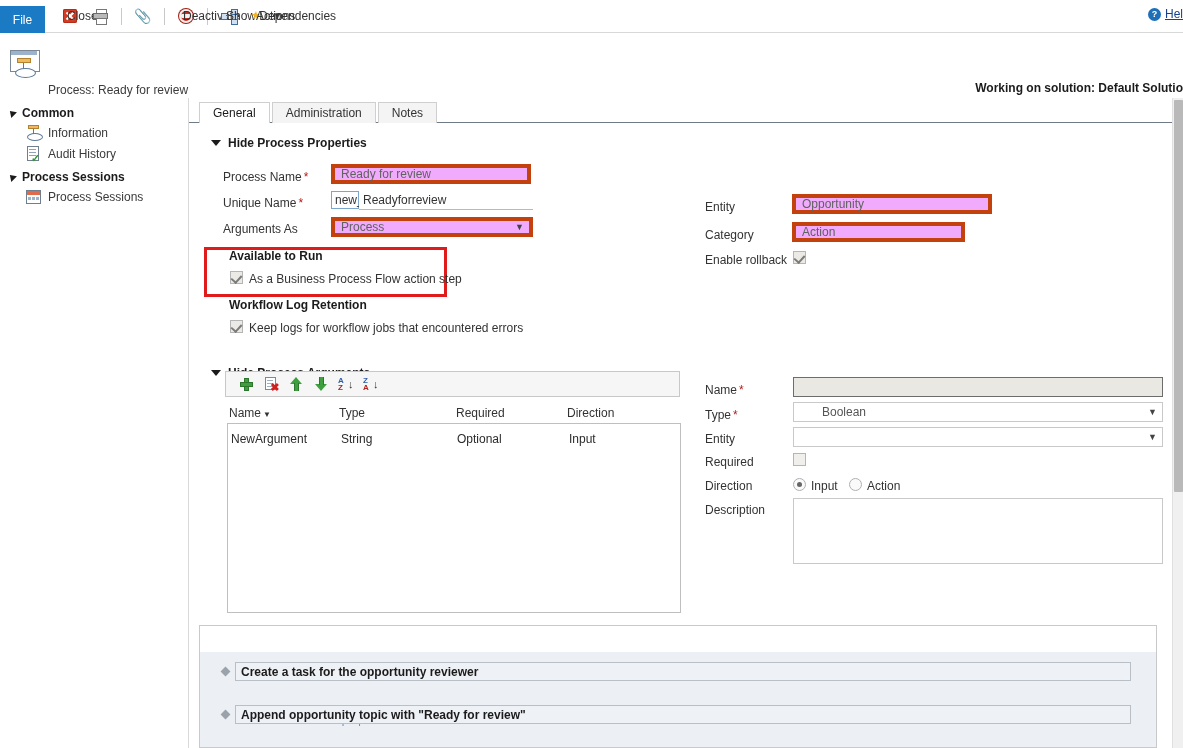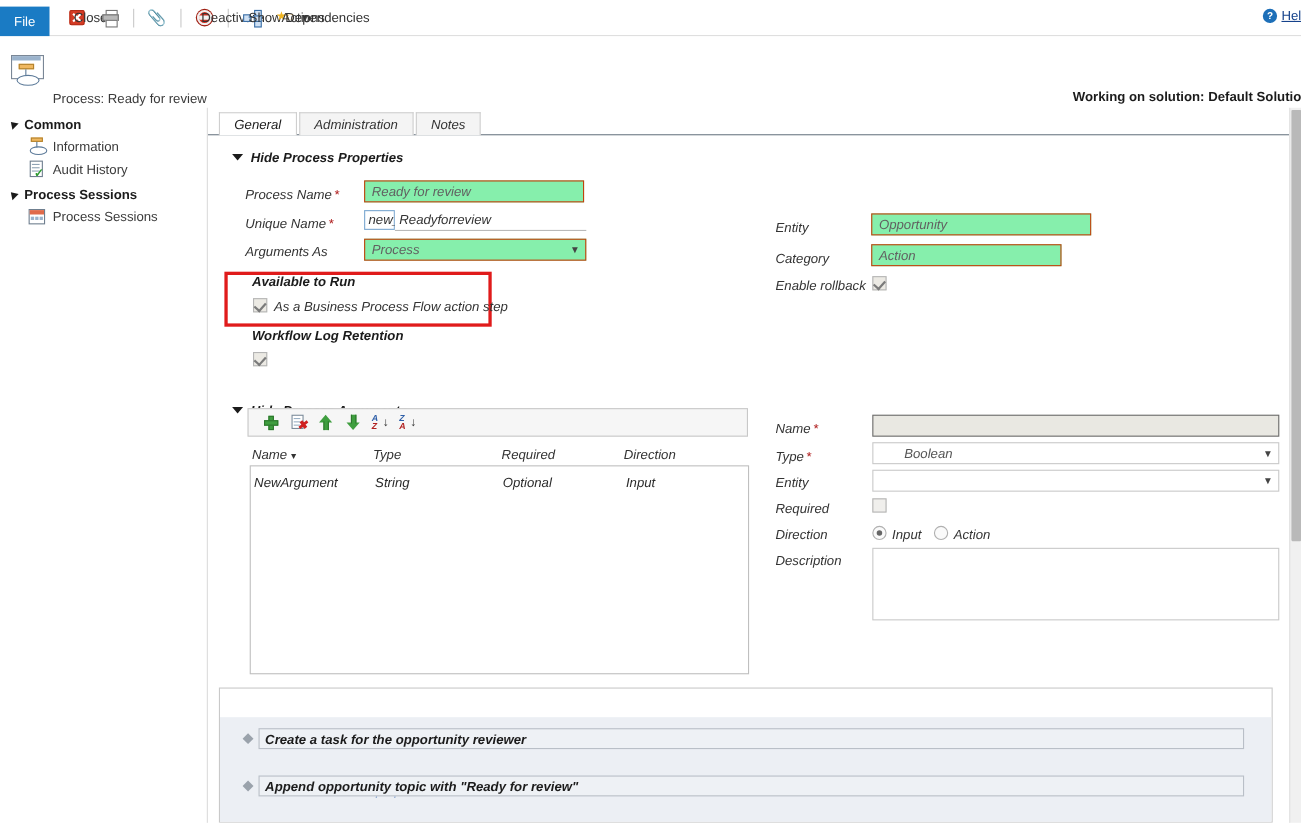--- a/index.html
+++ b/index.html
@@ -99,37 +99,37 @@
   .nico-audit .l1,.nico-audit .l2,.nico-audit .l3{position:absolute;left:4px;width:7px;height:1px;background:#8fa3b5;}
   .nico-audit .l1{top:3px;}.nico-audit .l2{top:6px;}.nico-audit .l3{top:9px;}
   .nico-audit .chk{position:absolute;left:6px;top:7px;color:#2e9b32;font-size:11px;line-height:11px;font-weight:bold;}
 
   .nico-sess .fr{position:absolute;left:1px;top:1px;width:15px;height:14px;border:1px solid #6f7f8f;background:#fff;box-sizing:border-box;}
   .nico-sess .hd{position:absolute;left:2px;top:2px;width:13px;height:4px;background:#e06a4a;}
   .nico-sess .c1,.nico-sess .c2,.nico-sess .c3{position:absolute;width:3px;height:3px;background:#9bb3cc;}
   .nico-sess .c1{left:3px;top:8px;}.nico-sess .c2{left:7px;top:8px;}.nico-sess .c3{left:11px;top:8px;}
 
   
-  .main{position:absolute;left:189px;top:98px;width:983px;height:650px;background:#fff;overflow:hidden;font-style:italic;}
+  .main{position:absolute;left:189px;top:98px;width:983px;height:650px;background:#fff;overflow:hidden;}
 
   .tabs{position:absolute;left:10px;top:4px;height:21px;display:flex;align-items:flex-end;}
   .tab{height:20px;padding:0 13px;display:flex;align-items:center;font-size:12px;color:#333;
        border:1px solid #cfcfcf;border-bottom:none;background:#f4f4f4;margin-right:2px;cursor:pointer;}
   .tab.active{background:#fff;color:#1b1b1b;}
   .tabs-rule{position:absolute;left:0;top:24px;width:983px;height:1px;background:#6e7b86;}
 
   .section-head{position:absolute;display:flex;align-items:center;font-weight:bold;font-size:12px;color:#1b1b1b;cursor:pointer;}
   .section-head .tri{width:0;height:0;border-left:5px solid transparent;border-right:5px solid transparent;border-top:6px solid #1b1b1b;margin-right:7px;}
 
   .lbl{position:absolute;font-size:12px;color:#333;}
   .req{color:#b02020;font-size:12px;margin-left:2px;}
 
   .fld{position:absolute;box-sizing:border-box;font-size:12px;color:#555;
        display:flex;align-items:center;padding:0 6px;}
-  .fld.readonly{background:#86efac;border:1px solid #c2410c;color:#616161;}
+  .fld.readonly{background:#f0abfc;border:4px solid #c2410c;color:#616161;}
   .fld.plain{background:#fff;border:1px solid #c9c9c9;padding-left:28px;}
   .fld.noborder{background:#fff;border:none;border-bottom:1px solid #b9b9b9;}
   .ddarrow{position:absolute;right:5px;top:50%;transform:translateY(-50%);font-size:9px;color:#444;}
 
   .prefixbox{position:absolute;box-sizing:border-box;border:1px solid #7aa7d0;background:#fff;
      font-size:12px;color:#333;display:flex;align-items:center;padding:0 3px;}
 
   .cb{position:absolute;width:13px;height:13px;box-sizing:border-box;border:1px solid #b5b5b5;background:#eceae4;}
   .cb.checked:after{content:"";position:absolute;left:2px;top:1px;width:5px;height:8px;
      border:solid #7b7b7b;border-width:0 2px 2px 0;transform:rotate(42deg);}
@@ -389,20 +389,21 @@
     </div>
     <div class="cb checked" style="left:604px;top:153px;"></div>
 
     <div class="redbox" style="left:15px;top:149px;width:243px;height:50px;"></div>
     <div class="grpttl" style="left:40px;top:151px;">Available to Run</div>
     <div class="cb checked" style="left:41px;top:173px;"></div>
     <div class="cbl" style="left:60px;top:174px;">As a Business Process Flow action step</div>
 
     <div class="grpttl" style="left:40px;top:200px;">Workflow Log Retention</div>
     <div class="cb checked" style="left:41px;top:222px;"></div>
+    <div class="cbl" style="left:60px;top:223px;">Keep logs for workflow jobs that encountered errors</div>
 
     <div class="section-head" style="left:22px;top:248px;margin-top:20px;">
       <span class="tri"></span>
       <span>Hide Process Arguments</span>
     </div>
 
     <div class="argbar" style="left:36px;top:273px;width:455px;height:26px;">
       <div class="tbi">
         <span class="plus"></span>
       </div>

